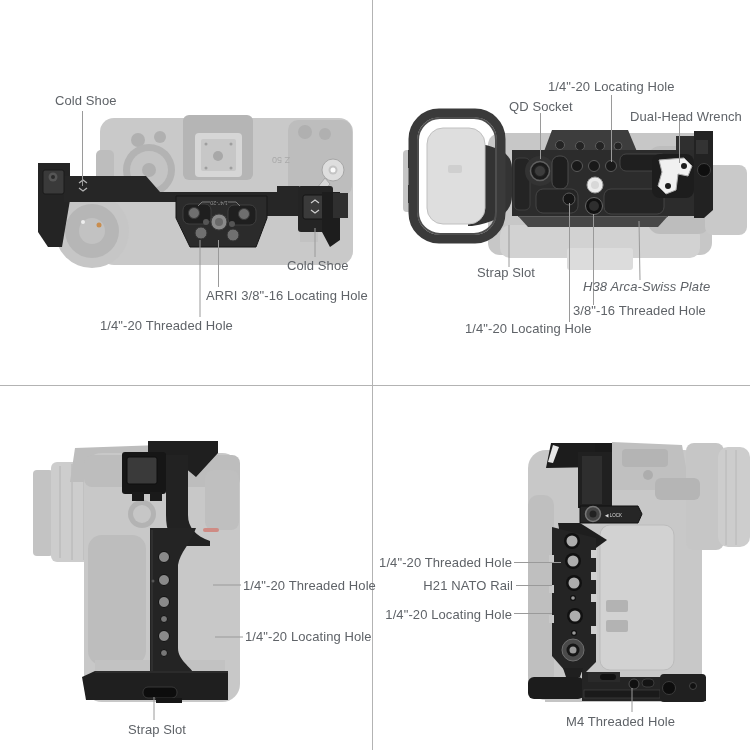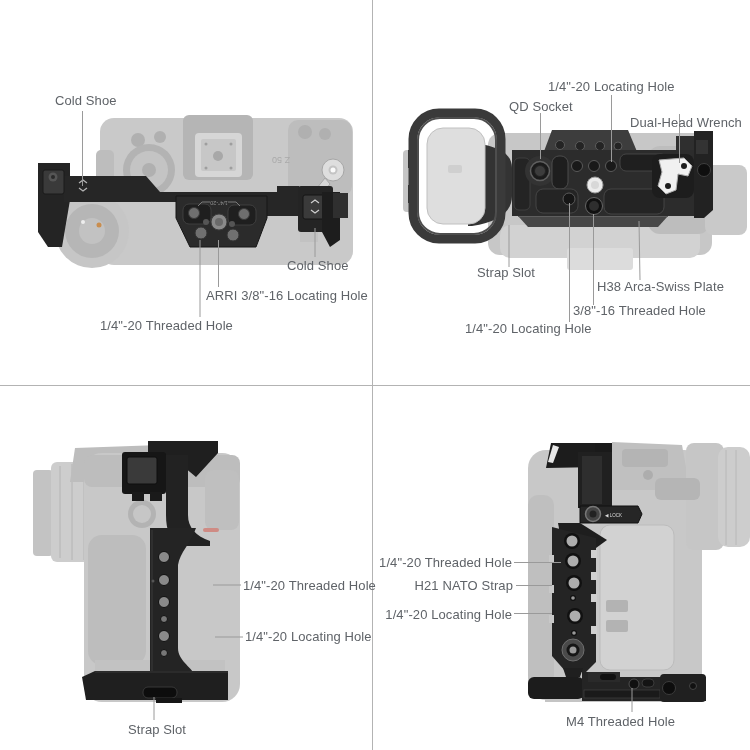--- a/index.html
+++ b/index.html
@@ -301,28 +301,28 @@
 <div class="divider-v"></div>
 <div class="divider-h"></div>
 
 <div class="callout" style="left:55px;top:94px;">Cold Shoe</div>
 <div class="callout" style="left:287px;top:259px;">Cold Shoe</div>
 <div class="callout" style="left:206px;top:289px;">ARRI 3/8"-16 Locating Hole</div>
 <div class="callout" style="left:100px;top:319px;">1/4"-20 Threaded Hole</div>
 
 <div class="callout" style="left:548px;top:80px;">1/4"-20 Locating Hole</div>
 <div class="callout" style="left:509px;top:100px;">QD Socket</div>
-<div class="callout" style="left:630px;top:116px;">Dual-Head Wrench</div>
+<div class="callout" style="left:630px;top:110px;">Dual-Head Wrench</div>
 <div class="callout" style="left:477px;top:266px;">Strap Slot</div>
-<div class="callout" style="left:597px;top:280px;">H38 Arca-Swiss Plate</div>
+<div class="callout" style="left:583px;top:280px;font-style:italic;">H38 Arca-Swiss Plate</div>
 <div class="callout" style="left:573px;top:304px;">3/8"-16 Threaded Hole</div>
 <div class="callout" style="left:465px;top:322px;">1/4"-20 Locating Hole</div>
 
 <div class="callout" style="left:243px;top:579px;">1/4"-20 Threaded Hole</div>
 <div class="callout" style="left:245px;top:630px;">1/4"-20 Locating Hole</div>
 <div class="callout" style="left:128px;top:723px;">Strap Slot</div>
 
 <div class="callout r" style="right:238px;top:556px;">1/4"-20 Threaded Hole</div>
-<div class="callout r" style="right:237px;top:579px;">H21 NATO Strap</div>
+<div class="callout r" style="right:237px;top:579px;">H21 NATO Rail</div>
 <div class="callout r" style="right:238px;top:608px;">1/4"-20 Locating Hole</div>
 <div class="callout" style="left:566px;top:715px;">M4 Threaded Hole</div>
 
 </div>
 
 </body></html>

